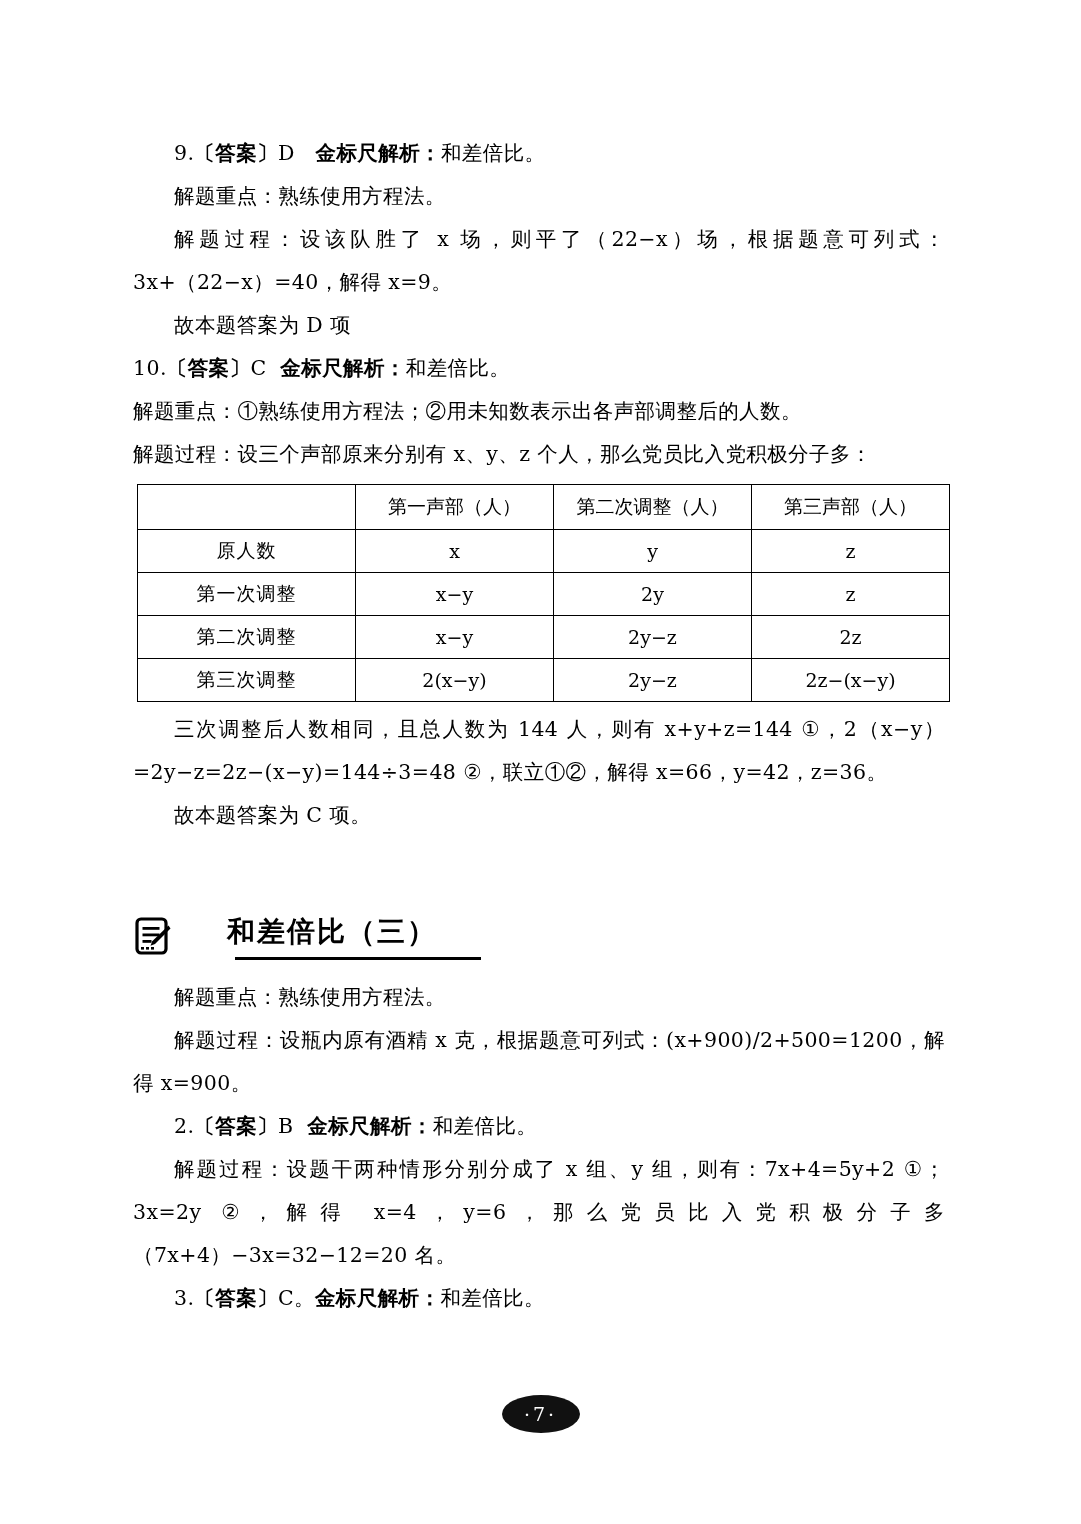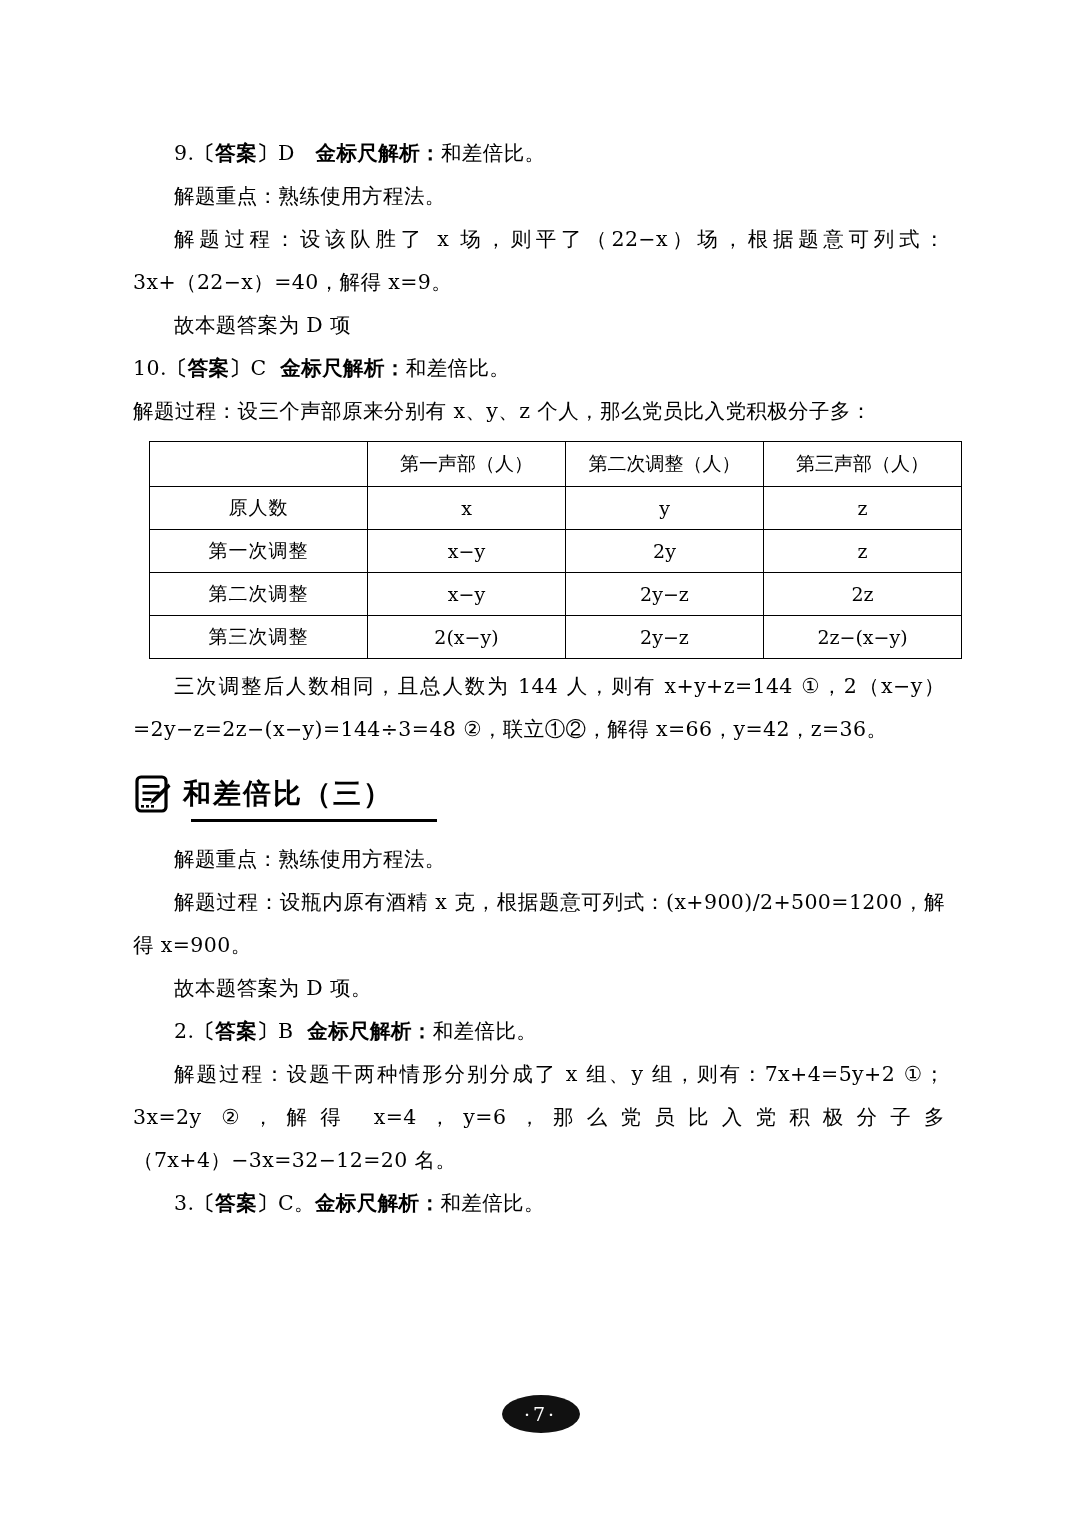--- a/index.html
+++ b/index.html
@@ -35,21 +35,21 @@
     text-align: justify;
     text-justify: inter-ideograph;
     letter-spacing: 0.4px;
     white-space: normal;
   }
   .para.indent { text-indent: 2em; }
   .para.noindent { text-indent: 0; }
   .bold { font-weight: bold; }
 
   
-  .tbl-wrap { margin: 8px 0 6px 16px; }
+  .tbl-wrap { margin: 8px 0 6px 4px; }
   table.calc {
     border-collapse: collapse;
     width: 812px;
     table-layout: fixed;
   }
   table.calc td, table.calc th {
     border: 1.6px solid #000;
     text-align: center;
     vertical-align: middle;
     height: 38px;
@@ -62,23 +62,24 @@
   table.calc col.c1 { width: 198px; }
   table.calc col.c2 { width: 198px; }
   table.calc col.c3 { width: 198px; }
   table.calc tr.head td { height: 40px; }
   .rowlabel { letter-spacing: 1px; }
   .mathcell { font-family: "DejaVu Serif", "Liberation Serif", serif; font-size: 19px; }
 
   
   .section-head {
     display: flex;
-    align-items: flex-start;
-    margin: 24px 0 16px 0;
+    align-items: center;
+    margin: 76px 0 16px 0;
     padding-left: 2px;
+    gap: 44px;
   }
   .head-icon {
     width: 36px;
     height: 38px;
     flex: 0 0 auto;
     margin-right: 12px;
     margin-bottom: 2px;
   }
   .head-text-wrap {
     position: relative;
@@ -129,20 +130,21 @@
     <p class="para indent"><span>9.</span><span class="bold">〔答案〕</span><span>D</span>&nbsp;&nbsp;&nbsp;<span class="bold">金标尺解析：</span><span>和差倍比。</span></p>
 
     <p class="para indent">解题重点：熟练使用方程法。</p>
 
     <p class="para indent">解题过程：设该队胜了 x 场，则平了（22−x）场，根据题意可列式：3x+（22−x）=40，解得 x=9。</p>
 
     <p class="para indent">故本题答案为 D 项</p>
 
     <p class="para noindent"><span>10.</span><span class="bold">〔答案〕</span><span>C</span>&nbsp;&nbsp;<span class="bold">金标尺解析：</span><span>和差倍比。</span></p>
 
+    <p class="para noindent">解题重点：①熟练使用方程法；②用未知数表示出各声部调整后的人数。</p>
 
     <p class="para noindent">解题过程：设三个声部原来分别有 x、y、z 个人，那么党员比入党积极分子多：</p>
 
     <div class="tbl-wrap">
       <table class="calc">
         <colgroup>
             <col class="c0">
             <col class="c1">
             <col class="c2">
             <col class="c3">
@@ -176,20 +178,21 @@
             <td class="rowlabel">第三次调整</td>
             <td class="mathcell">2(x−y)</td>
             <td class="mathcell">2y−z</td>
             <td class="mathcell">2z−(x−y)</td>
           </tr>
         </tbody>
       </table>
     </div>
 
     <p class="para indent">三次调整后人数相同，且总人数为 144 人，则有 x+y+z=144 ①，2（x−y）=2y−z=2z−(x−y)=144÷3=48 ②，联立①②，解得 x=66，y=42，z=36。</p>
+    <p class="para indent">故本题答案为 C 项。</p>
 
     <div class="section-head">
       <span class="head-icon">
         <svg viewBox="0 0 36 38" width="36" height="38" aria-hidden="true">
           <rect x="2" y="2" width="29" height="34" rx="4" ry="4" fill="none" stroke="#000" stroke-width="3.2"></rect>
           <rect x="7.5" y="10" width="17" height="2.8" fill="#000"></rect>
           <rect x="7.5" y="16.5" width="17" height="2.8" fill="#000"></rect>
           <rect x="7.5" y="23" width="9" height="2.8" fill="#000"></rect>
           <rect x="6" y="30" width="3" height="2.6" fill="#000"></rect>
           <rect x="11" y="30" width="3" height="2.6" fill="#000"></rect>
@@ -199,21 +202,20 @@
       </span>
       <span class="head-text-wrap">
         <span class="head-text">和差倍比（三）</span>
         <span class="head-rule"></span>
       </span>
     </div>
 
 
     <p class="para indent">解题重点：熟练使用方程法。</p>
     <p class="para indent">解题过程：设瓶内原有酒精 x 克，根据题意可列式：(x+900)/2+500=1200，解得 x=900。</p>
-    <p class="para indent">故本题答案为 D 项。</p>
 
     <p class="para indent"><span>2.</span><span class="bold">〔答案〕</span><span>B</span>&nbsp;&nbsp;<span class="bold">金标尺解析：</span><span>和差倍比。</span></p>
 
     <p class="para indent">解题过程：设题干两种情形分别分成了 x 组、y 组，则有：7x+4=5y+2 ①；3x=2y ②，解得 x=4，y=6，那么党员比入党积极分子多（7x+4）−3x=32−12=20 名。</p>
 
     <p class="para indent"><span>3.</span><span class="bold">〔答案〕</span><span>C。</span><span class="bold">金标尺解析：</span><span>和差倍比。</span></p>
 
   </div>
 
   <div class="page-number">

